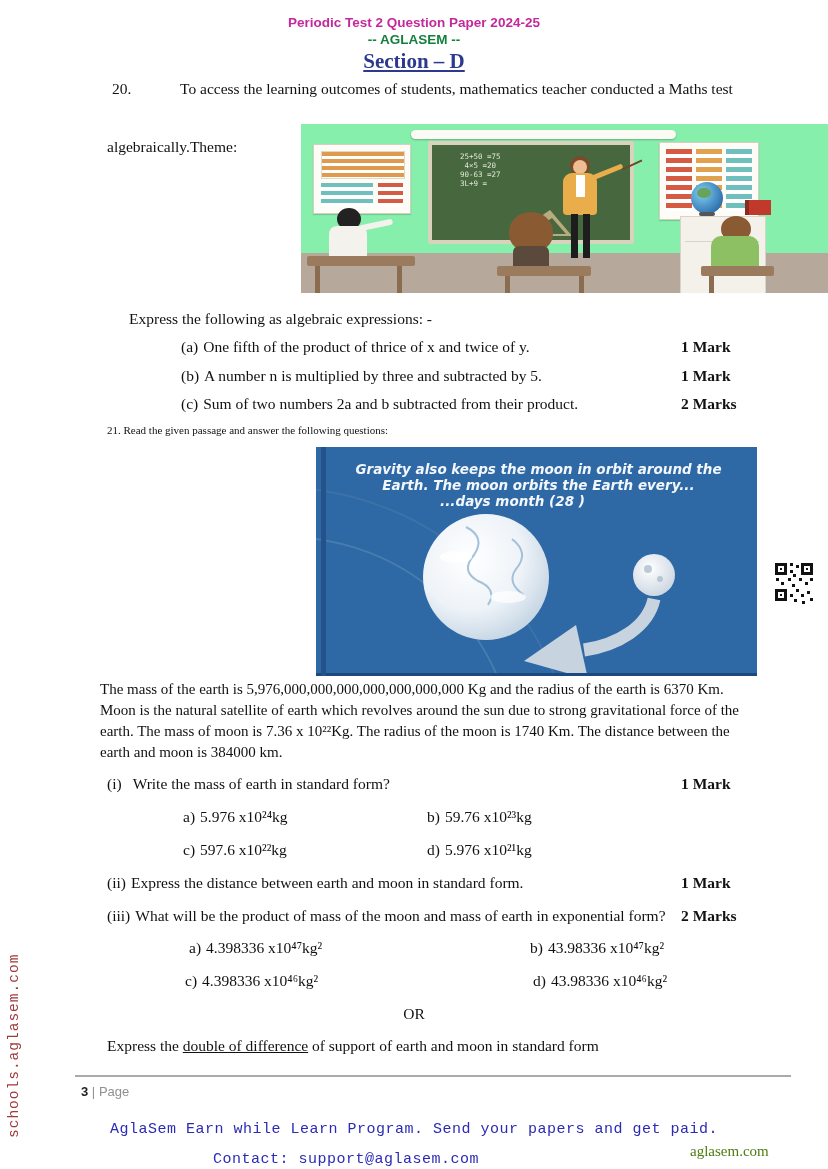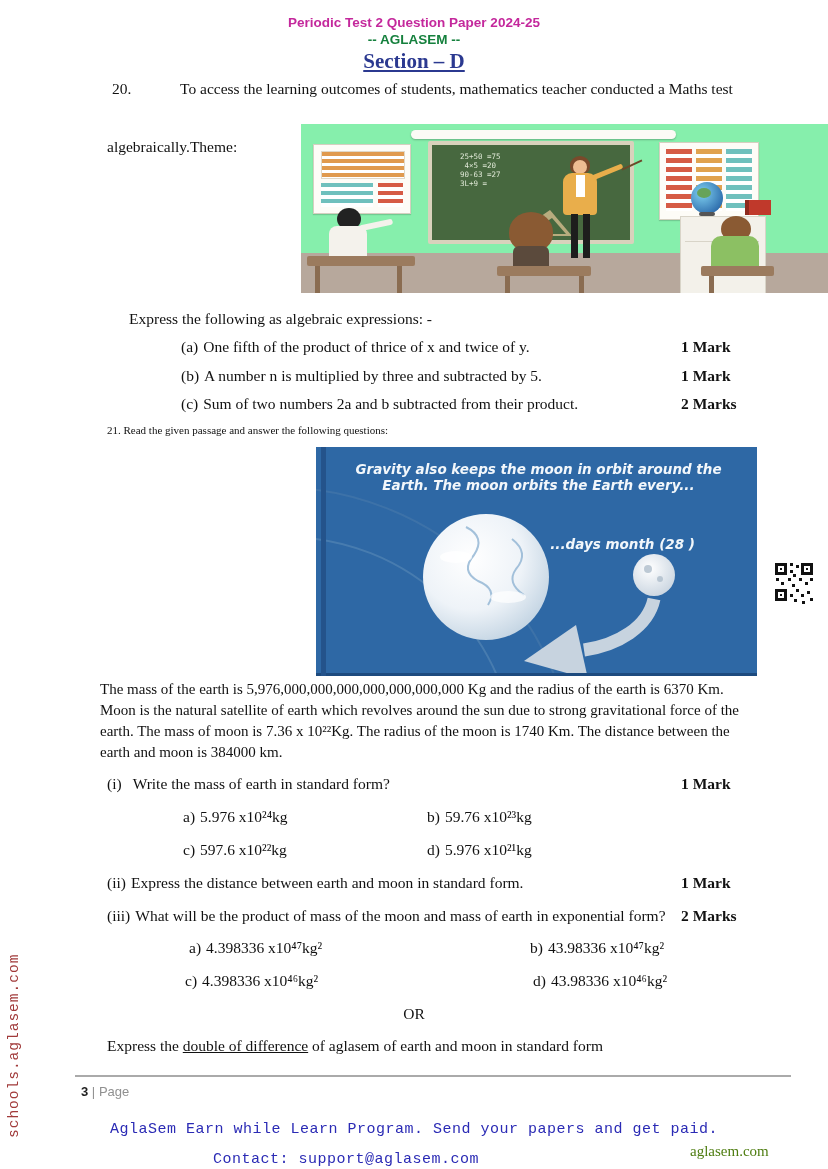--- a/index.html
+++ b/index.html
@@ -66,21 +66,21 @@
   .st2-body{left:212px;top:122px;width:36px;height:20px;background:#5b4a3c;border-radius:6px 6px 0 0;}
   .st3-hair{left:420px;top:92px;width:30px;height:26px;border-radius:50%;background:#8a5a33;}
   .st3-body{left:410px;top:112px;width:48px;height:34px;border-radius:10px 10px 0 0;background:#8cc063;}
 
   
   .grav{position:absolute;left:316px;top:447px;width:441px;height:229px;background:#2e68a5;overflow:hidden;}
   .grav-strip{position:absolute;left:5px;top:0;width:5px;height:100%;background:#24538b;}
   .grav-cap{position:absolute;left:14px;right:10px;top:14px;color:#f2f7fb;
      font-family:"DejaVu Sans",sans-serif;font-style:italic;font-weight:bold;
      font-size:13.5px;line-height:16px;text-align:center;}
-  .grav-cap3{text-align:right;padding-right:52px;margin-top:43px;}
+  .grav-cap3{padding-right:52px;}
   .grav svg{position:absolute;left:0;top:0;}
 
   
   .qr{position:absolute;left:772px;top:556px;width:44px;height:50px;background:#fff;}
 
   
   .f-rule{position:absolute;left:75px;top:1075px;width:716px;border-top:2px solid #aaaaaa;}
   .pagewrap{top:1084px;left:81px;font-size:13px;}
   .vwm{position:absolute;left:6px;top:938px;height:200px;color:#a13b3b;
      font-family:"Liberation Mono","DejaVu Sans Mono",monospace;font-size:14.5px;
@@ -300,21 +300,21 @@
     <span>c)</span>
     <span>4.398336 x10⁴⁶kg²</span>
   </div>
   <div class="t row" style="left:533px;top:972px;">
     <span>d)</span>
     <span>43.98336 x10⁴⁶kg²</span>
   </div>
 
   <div class="t ctr" style="top:1005px;">OR</div>
   <div class="t" style="left:107px;top:1037px;">
-    <span>Express the </span><u class="phr">double of difference</u><span> of aglasem of earth and moon in standard form</span>
+    <span>Express the </span><u class="phr">double of difference</u><span> of support of earth and moon in standard form</span>
   </div>
 
   <div class="f-rule"></div>
   <div class="t sans pagewrap">
     <b style="color:#222;">3</b>
     <span style="color:#909090;">|</span>
     <span style="color:#909090;">Page</span>
   </div>
   <div class="vwm">schools.aglasem.com</div>
   <div class="t mono ctr promo1">AglaSem Earn while Learn Program. Send your papers and get paid.</div>

